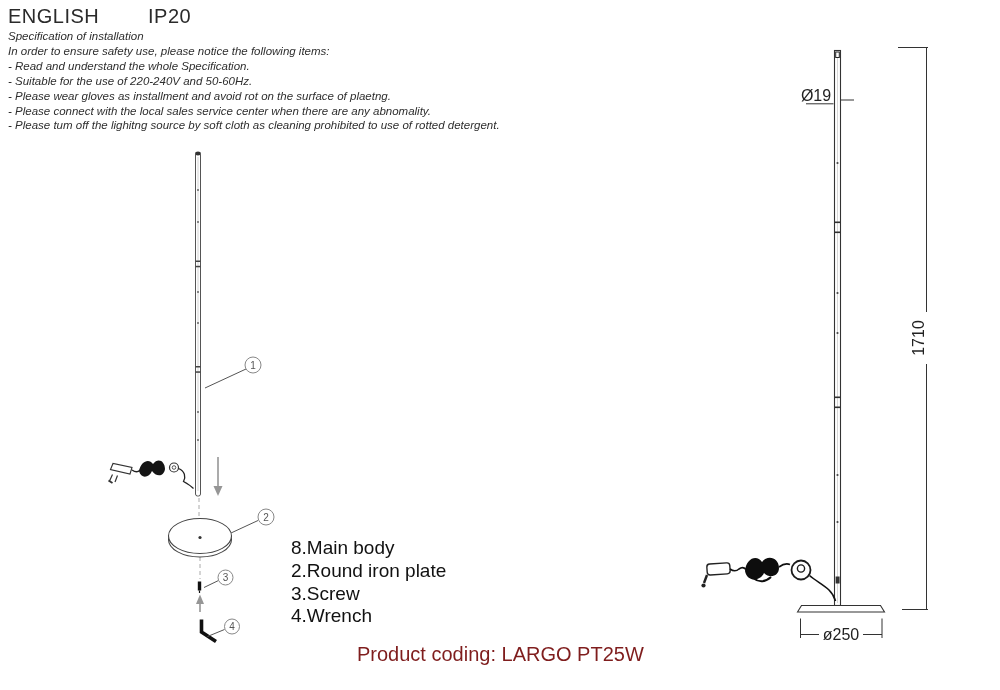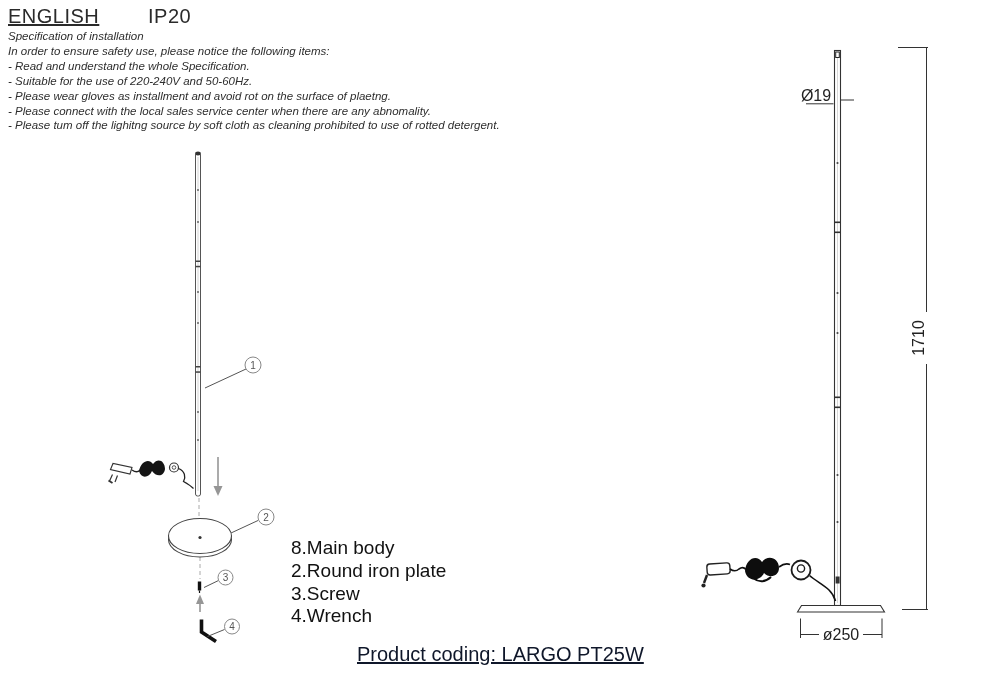--- a/index.html
+++ b/index.html
@@ -1,25 +1,25 @@
 <!DOCTYPE html>
 <html><head>
 <meta charset="utf-8">
 <style>
   html,body{margin:0;padding:0;}
   body{
     width:1000px;height:690px;position:relative;background:#ffffff;
     font-family:"Liberation Sans", sans-serif;color:#1e1e1e;overflow:hidden;
   }
   .abs{position:absolute;}
-  #header-language{left:8px;top:5px;font-size:20px;letter-spacing:.5px;color:#2a2a2a;text-decoration:underline;}
+  #header-language{left:8px;top:5px;font-size:20px;letter-spacing:.5px;color:#2a2a2a;}
   #header-ip{left:148px;top:5px;font-size:20px;letter-spacing:.5px;color:#2a2a2a;}
   #spec-block{left:8px;top:29px;width:640px;font-size:11.5px;line-height:14.9px;color:#2e2e2e;font-style:italic;}
   #parts-list{left:291px;top:537px;font-size:19px;line-height:22.8px;color:#111;}
-  #product-coding{left:357px;top:643px;font-size:20px;color:#0f172a;text-decoration:underline;}
+  #product-coding{left:357px;top:643px;font-size:20px;color:#7f1d1d;}
   #diagram-layer{left:0;top:0;width:1000px;height:690px;}
   svg text{font-family:"Liberation Sans", sans-serif;}
   .callout-num{font-size:10px;fill:#555;}
   .dim-text{font-size:16px;fill:#222;}
 </style>
 </head>
 <body>
 
 <span class="abs" id="header-language">ENGLISH</span>
 <span class="abs" id="header-ip">IP20</span>

